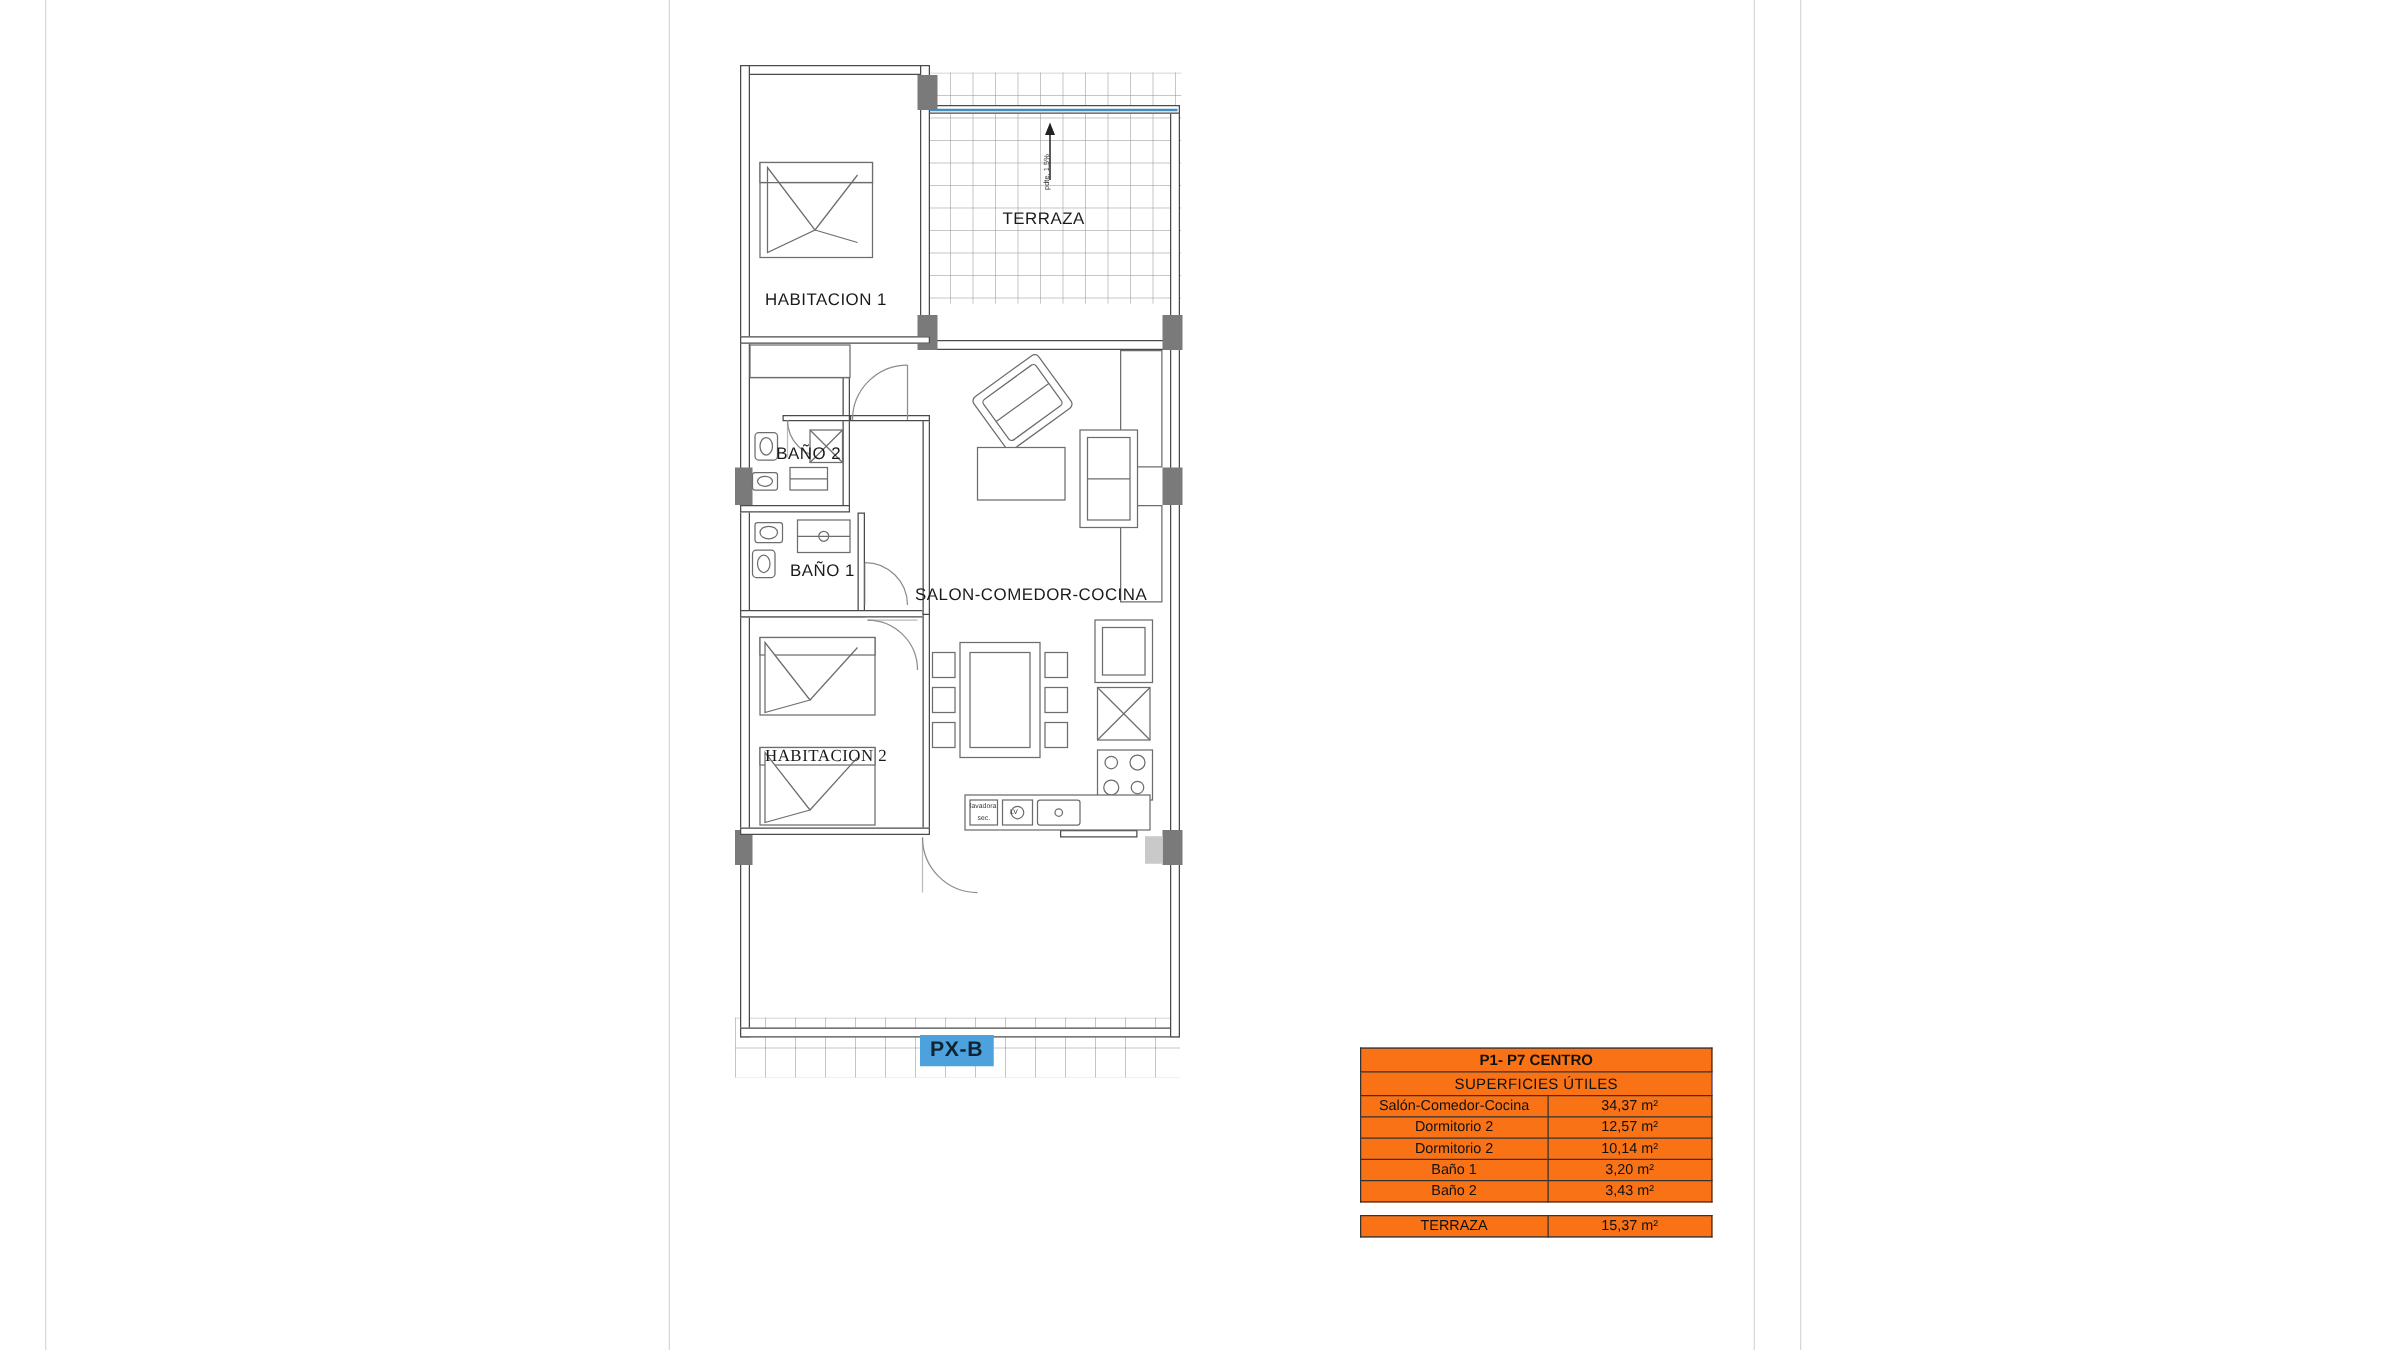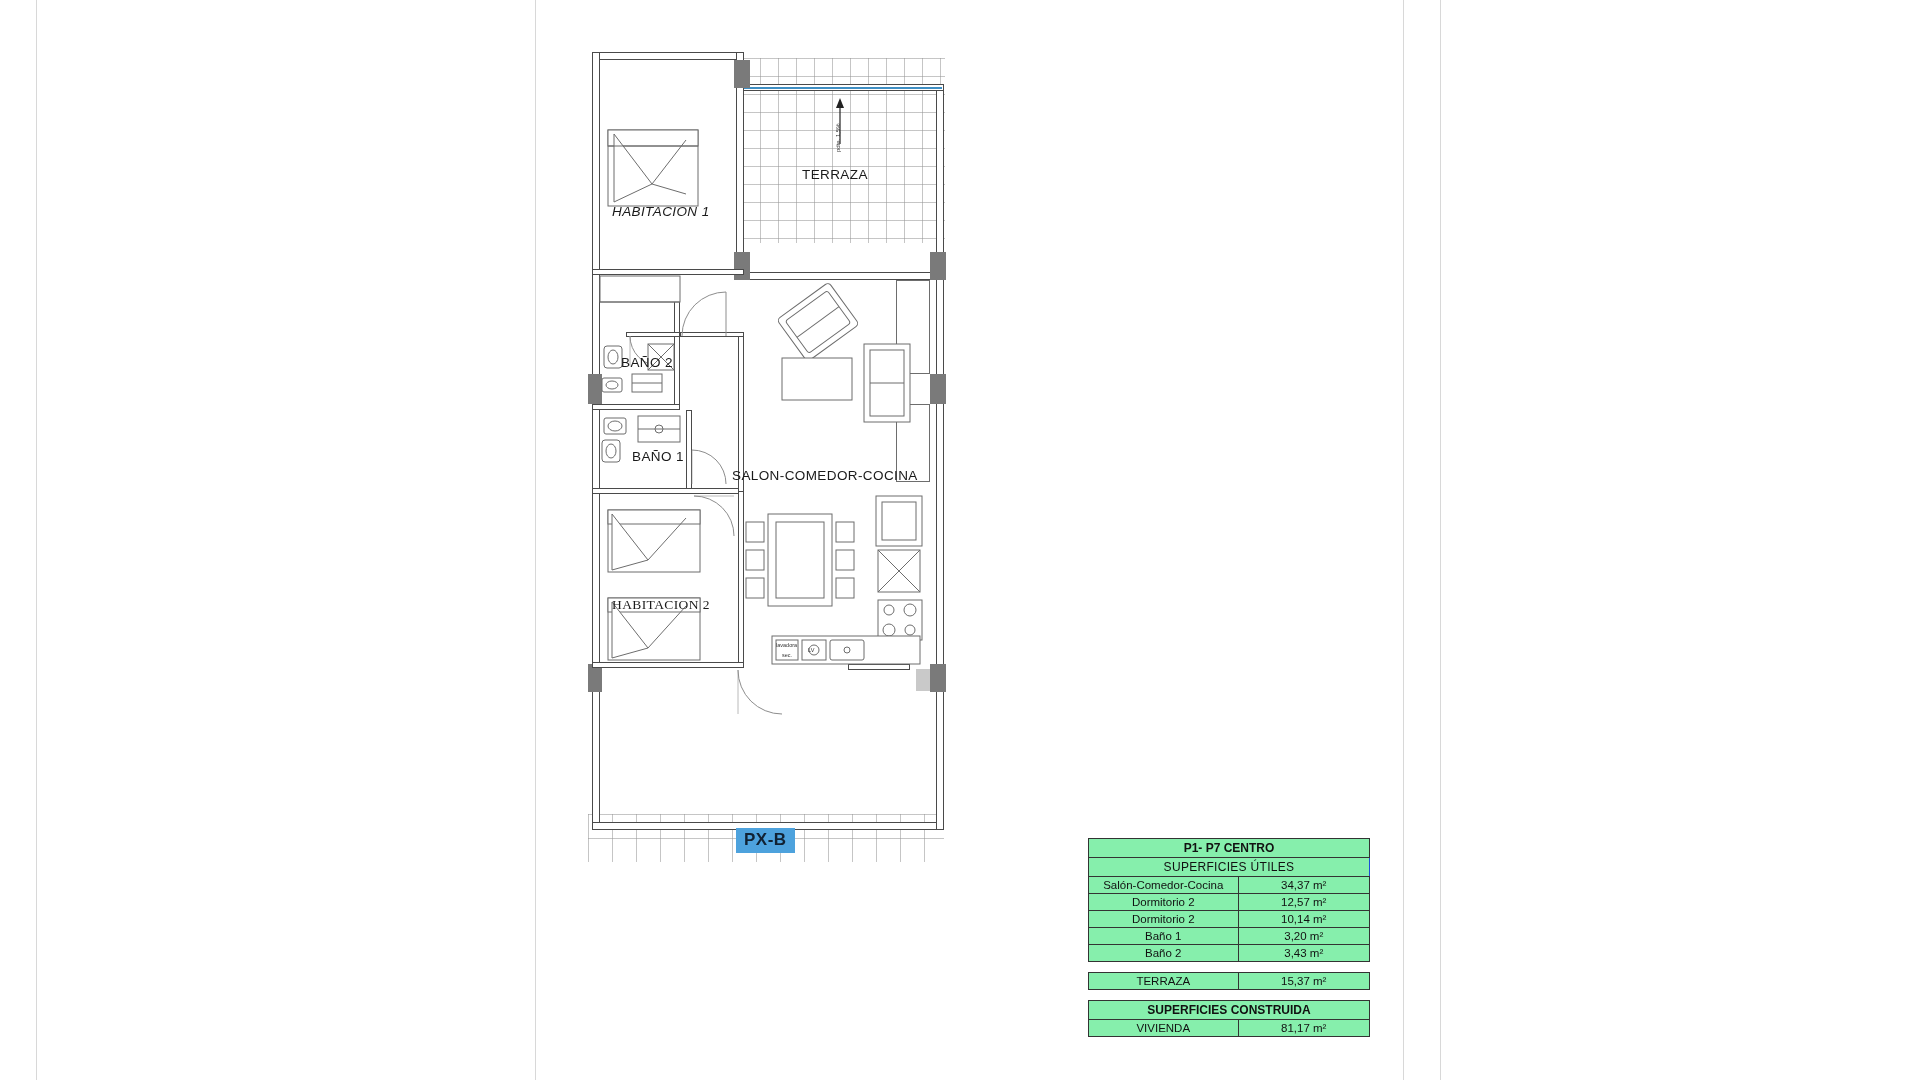--- a/index.html
+++ b/index.html
@@ -105,21 +105,21 @@
   #tables {
     position: absolute;
     left: 1088px;
     top: 838px;
     width: 282px;
     font-family: "Liberation Sans", sans-serif;
   }
   table.surf {
     border-collapse: collapse;
     width: 282px;
-    background: #86efac;
+    background: #f97316;
   }
   table.surf td, table.surf th {
     border: 1px solid #333;
     font-size: 11.5px;
     font-weight: normal;
     color: #111;
     padding: 2px 4px;
     text-align: center;
     height: 15px;
     box-sizing: border-box;
@@ -295,21 +295,21 @@
         <path d="M254 54 L250 64 L258 64 Z" fill="#222" stroke="none"></path>
       </g>
     </svg>
 
     <div class="tinylabel rot90" style="left:249px; top:108px; font-size:6px;">pdte. 1,5%</div>
 
     <div class="tinylabel" style="left:190px; top:598px;">lavadora</div>
     <div class="tinylabel" style="left:196px; top:608px;">sec.</div>
     <div class="tinylabel" style="left:222px; top:603px;">LV</div>
 
-    <div class="label" style="left:26px; top:160px;font-style:italic;">HABITACION 1</div>
+    <div class="label" style="left:26px; top:188px;">HABITACION 1</div>
     <div class="label" style="left:216px; top:123px;">TERRAZA</div>
     <div class="label" style="left:35px; top:311px;">BAÑO 2</div>
     <div class="label" style="left:46px; top:405px;">BAÑO 1</div>
     <div class="label" style="left:146px; top:424px;">SALON-COMEDOR-COCINA</div>
     <div class="label" style="left:26px; top:553px;font-family:Liberation Serif, serif;">HABITACION 2</div>
 
     <div class="badge" style="left:150px; top:784px;font-weight:bold;">PX-B</div>
   </div>
 
   <div id="tables">
@@ -351,26 +351,15 @@
       <tbody>
         <tr>
           <td class="k">TERRAZA</td>
           <td class="v">15,37 m²</td>
         </tr>
       </tbody>
     </table>
 
     <div class="tbl-gap"></div>
 
-    <table class="surf">
-      <tbody>
-        <tr class="hdr">
-          <td colspan="2">SUPERFICIES CONSTRUIDA</td>
-        </tr>
-        <tr>
-          <td class="k">VIVIENDA</td>
-          <td class="v">81,17 m²</td>
-        </tr>
-      </tbody>
-    </table>
   </div>
 
 </div>
 
 </body></html>

